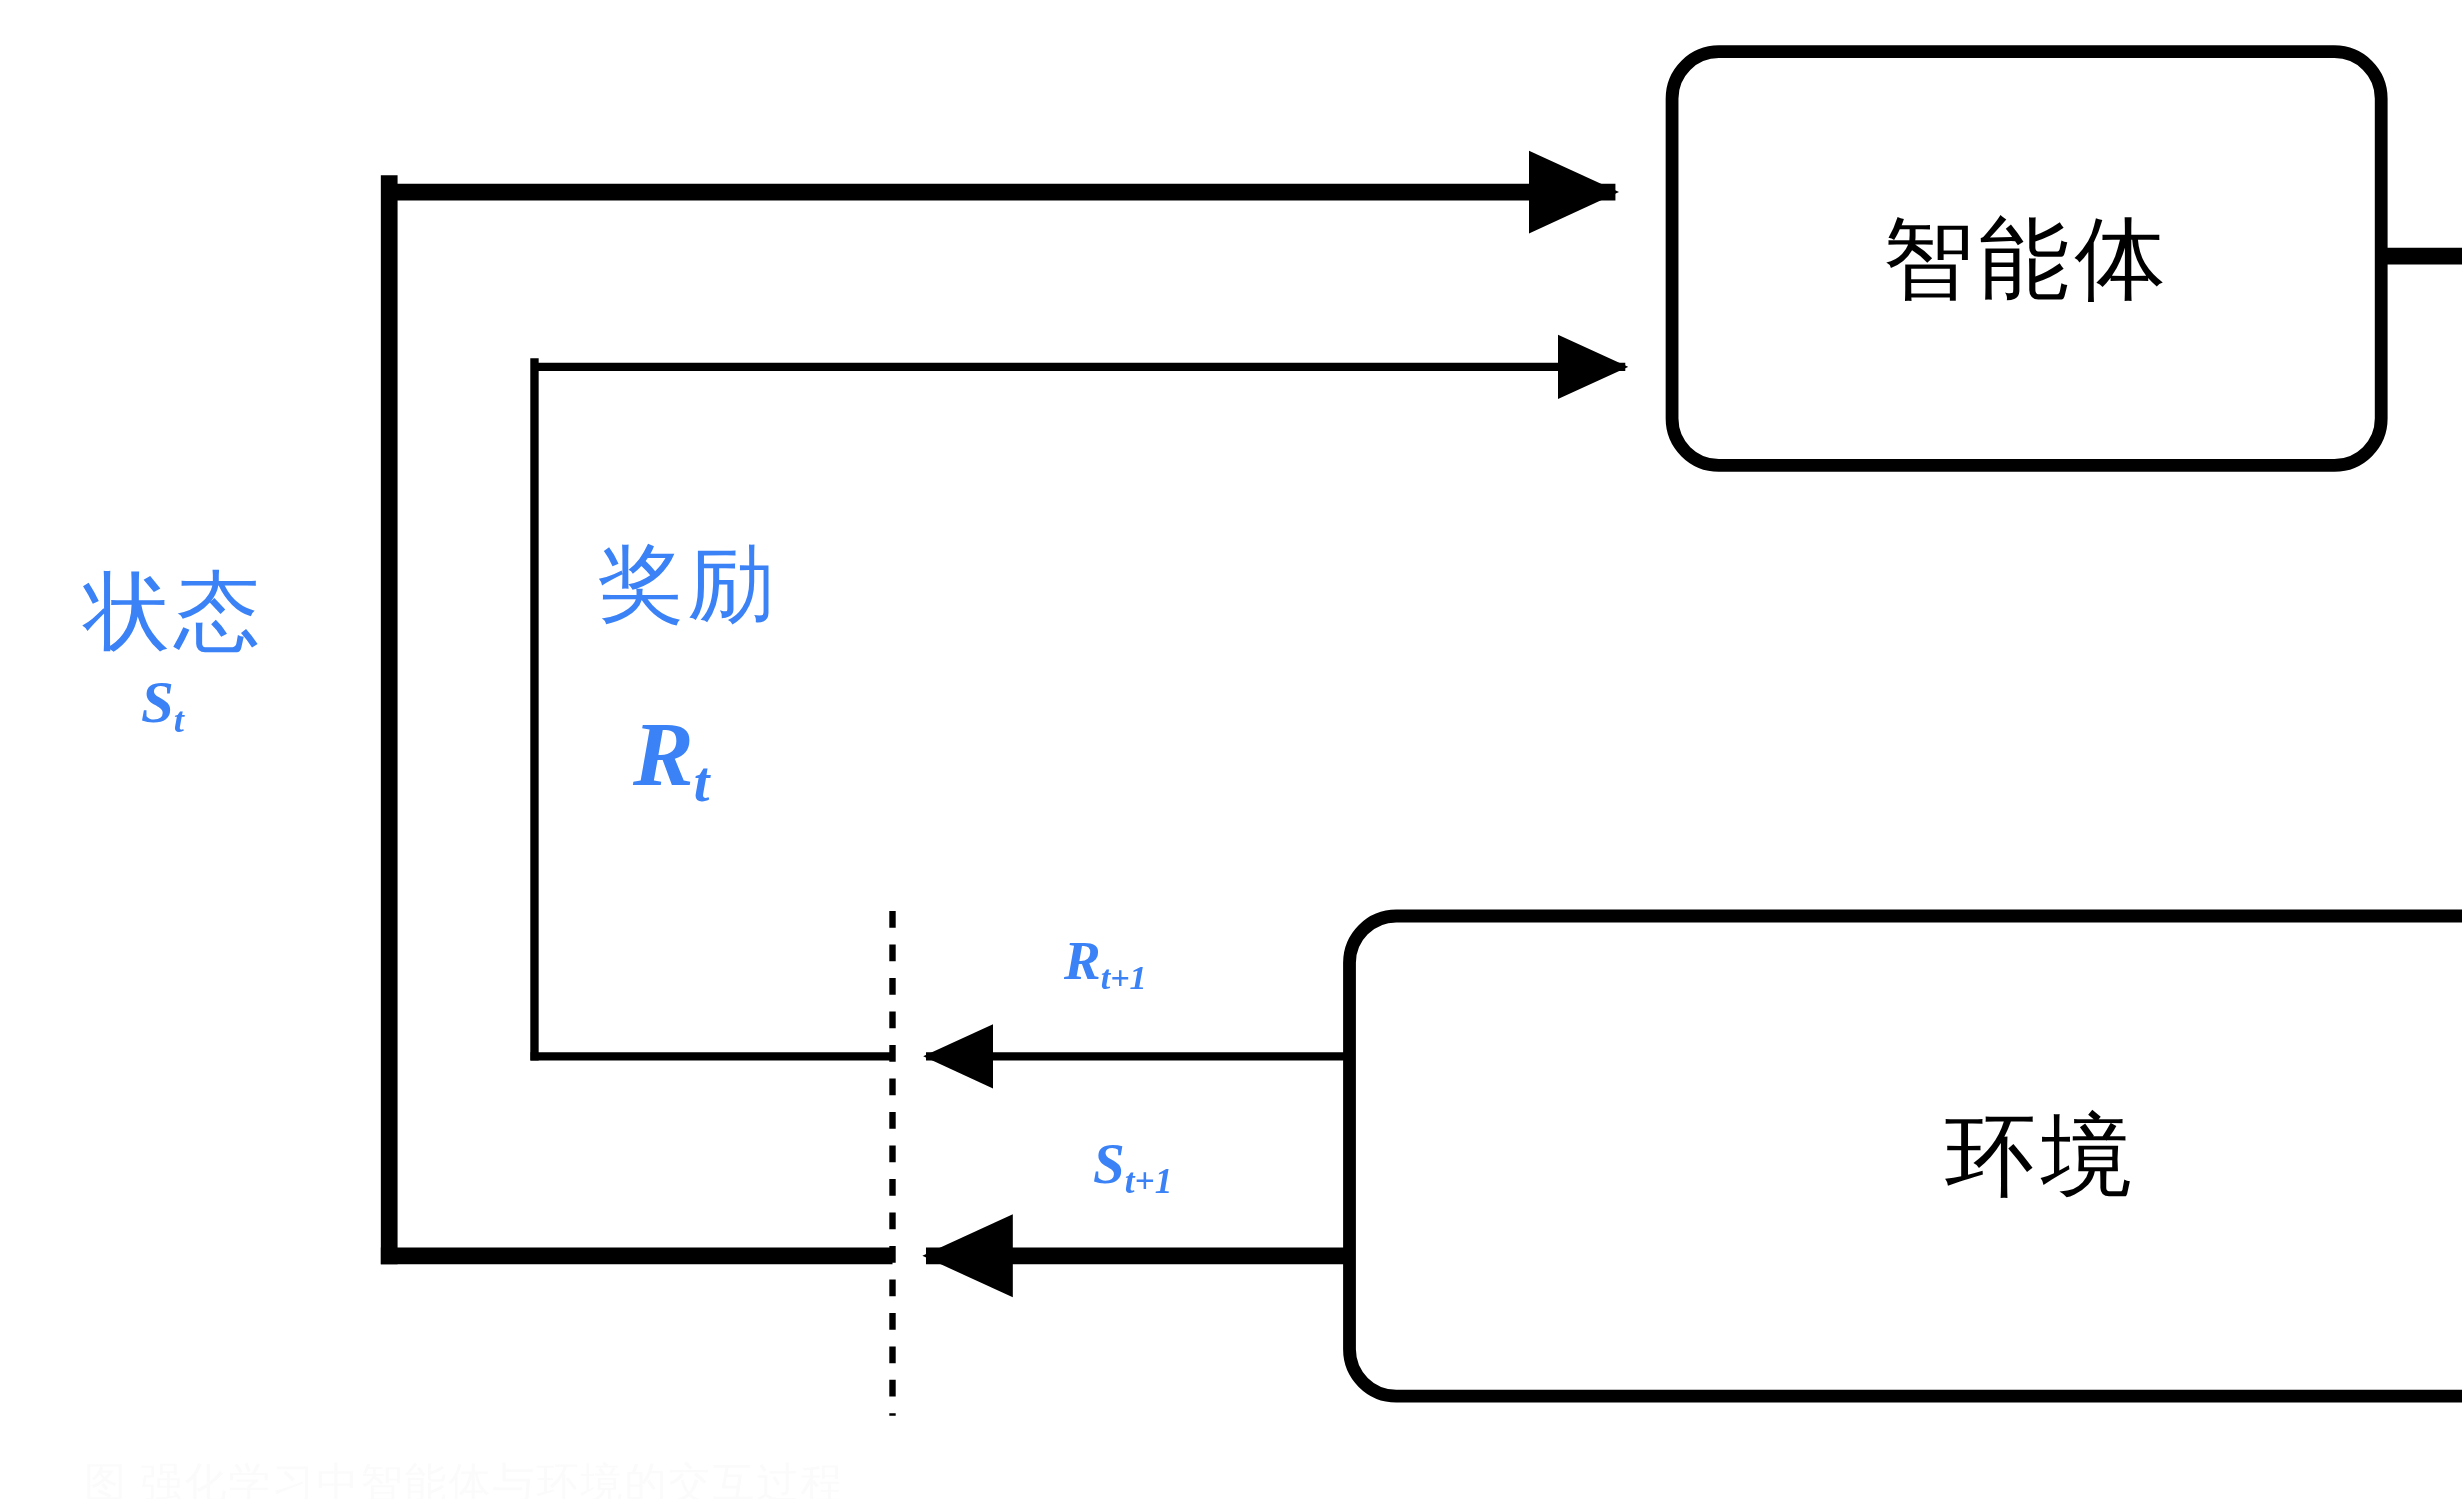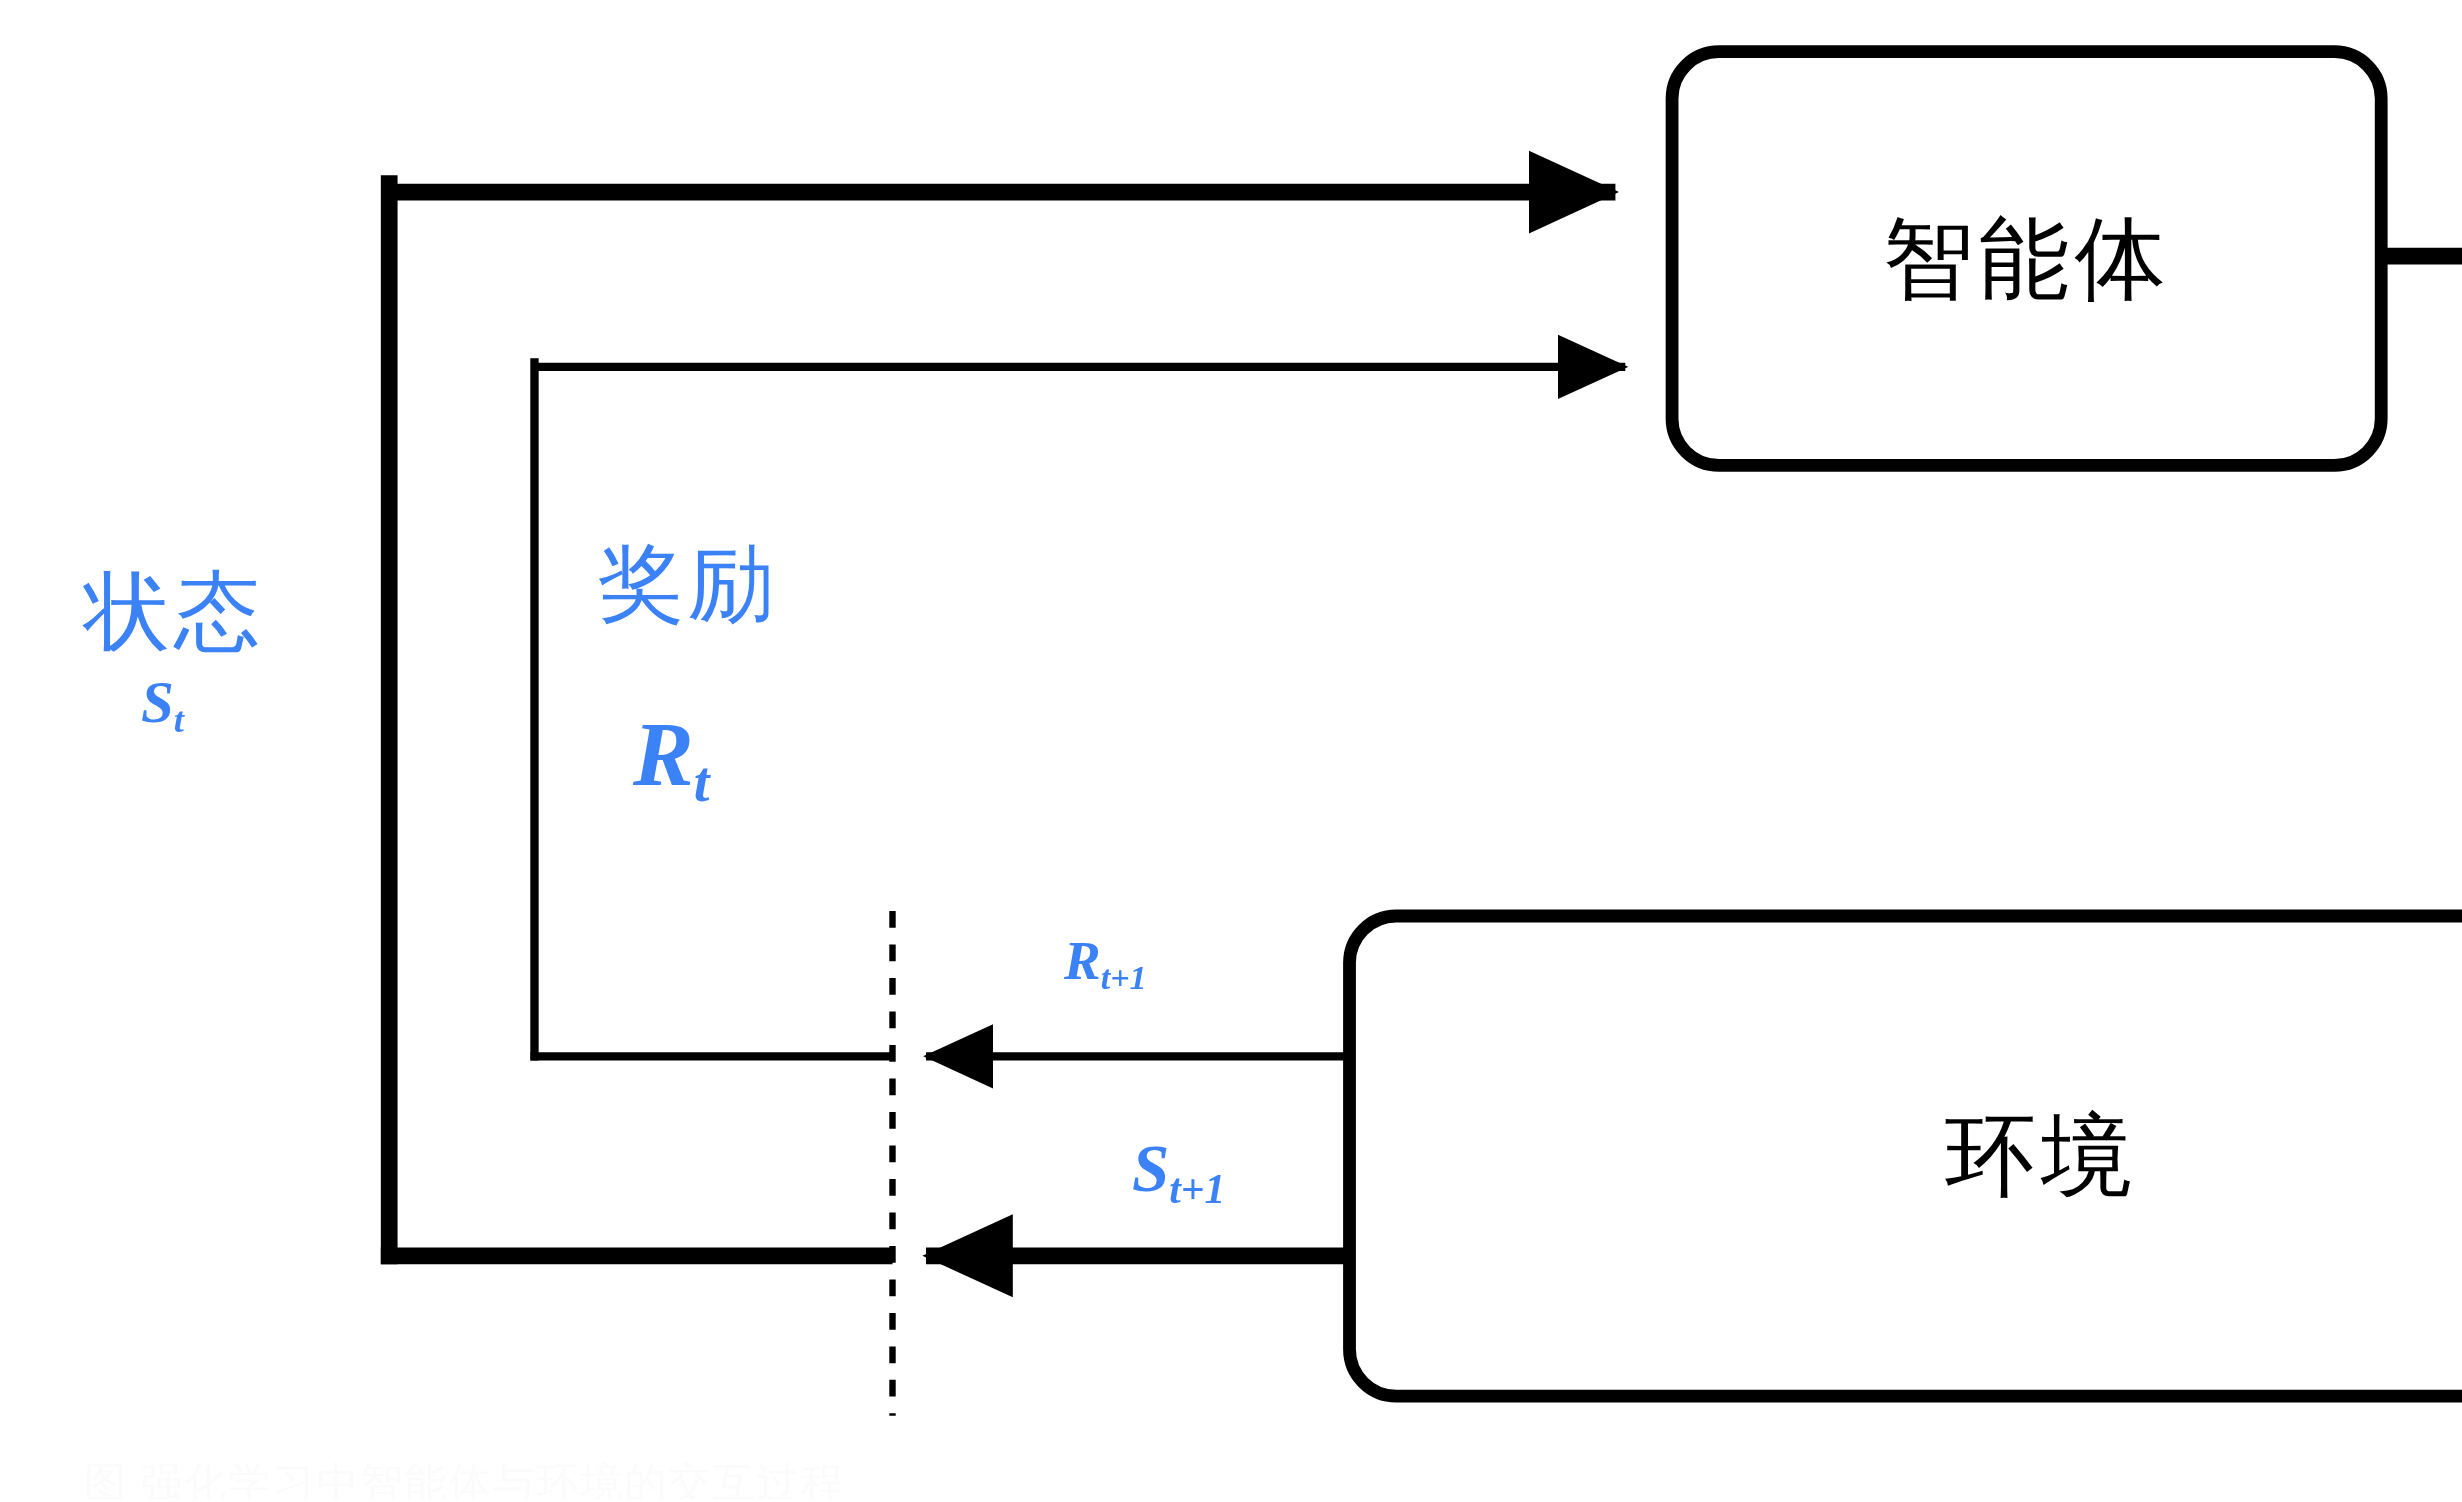--- a/index.html
+++ b/index.html
@@ -64,20 +64,20 @@
 
   <div class="lbl cjk" style="left:598px;top:541px;font-size:86px;letter-spacing:3.9px;">奖励</div>
   <div class="lbl" style="left:633px;top:709px;font-size:91px;">
     <span class="mathit">R</span><span class="sub">t</span>
   </div>
 
   <div class="lbl" style="left:1064px;top:933px;font-size:55px;">
     <span class="mathit">R</span><span class="sub">t+1</span>
   </div>
 
-  <div class="lbl" style="left:1132px;top:1135px;font-size:67px;">
+  <div class="lbl" style="left:1093px;top:1135px;font-size:57px;">
     <span class="mathit">S</span><span class="sub">t+1</span>
   </div>
 
   <div id="caption" class="cjk">图 强化学习中智能体与环境的交互过程</div>
 
 </div>
 
 
 </body></html>

